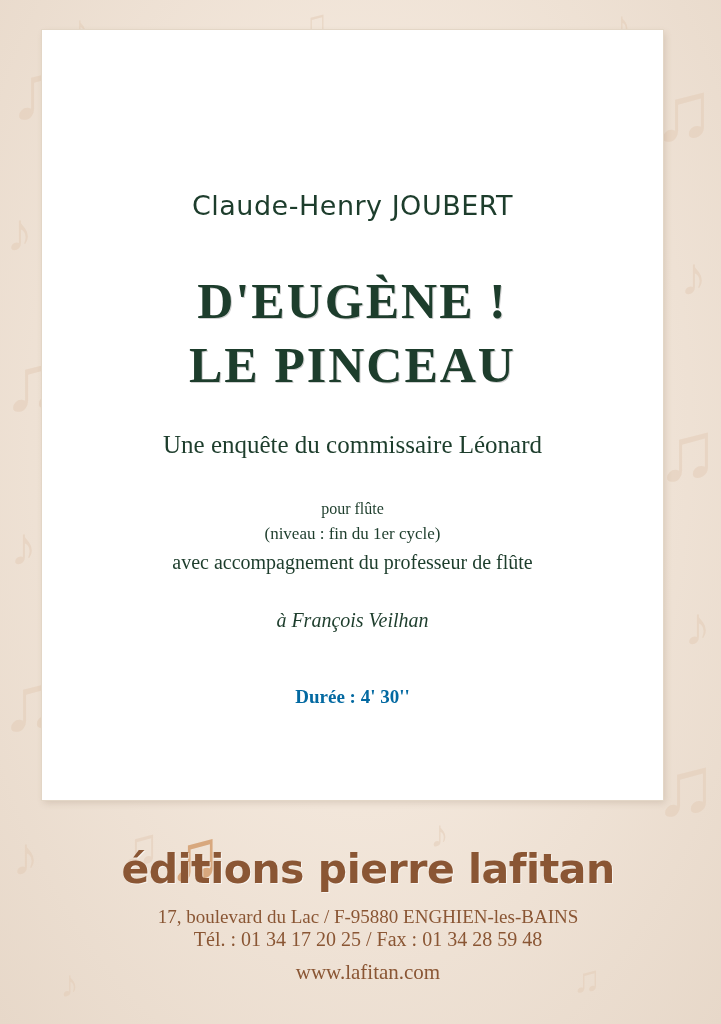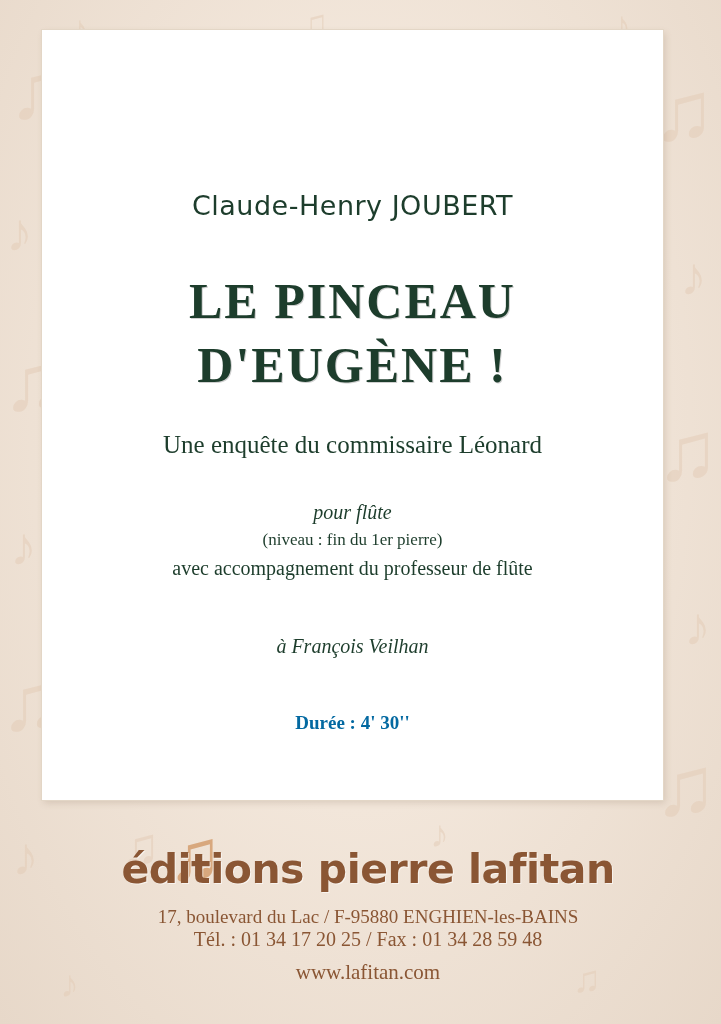--- a/index.html
+++ b/index.html
@@ -85,26 +85,26 @@
     font-size: 25px;
     color: #1d3d2c;
     font-family: "Liberation Serif", serif;
   }
 
   .instrument-block {
     margin-top: 38px;
     color: #1d3d2c;
     line-height: 1.5;
   }
-  .instrument-main { font-size: 20px; font-style: italic; }
+  .instrument-main { font-size: 16px; }
   .instrument-level { font-size: 17px; }
   .instrument-accomp { font-size: 20px; }
 
   .dedication {
-    margin-top: 52px;
+    margin-top: 32px;
     font-size: 20px;
     font-style: italic;
     color: #1d3d2c;
   }
 
   .duration {
     margin-top: 54px;
     font-size: 19px;
     font-weight: bold;
     color: #0369a1;
@@ -180,29 +180,29 @@
     <span class="note tiny" style="right: 120px;top: 960px;">♫</span>
     <span class="note tiny" style="left: 60px;  top: 965px;">♪</span>
   </div>
 
   <div class="cover-sheet">
     <div class="cover-inner">
 
       <div class="composer">Claude-Henry JOUBERT</div>
 
       <div class="title-block">
+        <div class="title-line">D'EUGÈNE !</div>
         <div class="title-line">LE PINCEAU</div>
-        <div class="title-line">D'EUGÈNE !</div>
       </div>
 
       <div class="subtitle">Une enquête du commissaire Léonard</div>
 
       <div class="instrument-block">
         <div class="instrument-main">pour flûte</div>
-        <div class="instrument-level">(niveau : fin du 1er pierre)</div>
+        <div class="instrument-level">(niveau : fin du 1er cycle)</div>
         <div class="instrument-accomp">avec accompagnement du professeur de flûte</div>
       </div>
 
       <div class="dedication">à François Veilhan</div>
 
       <div class="duration">Durée : 4' 30''</div>
 
     </div>
   </div>
 

